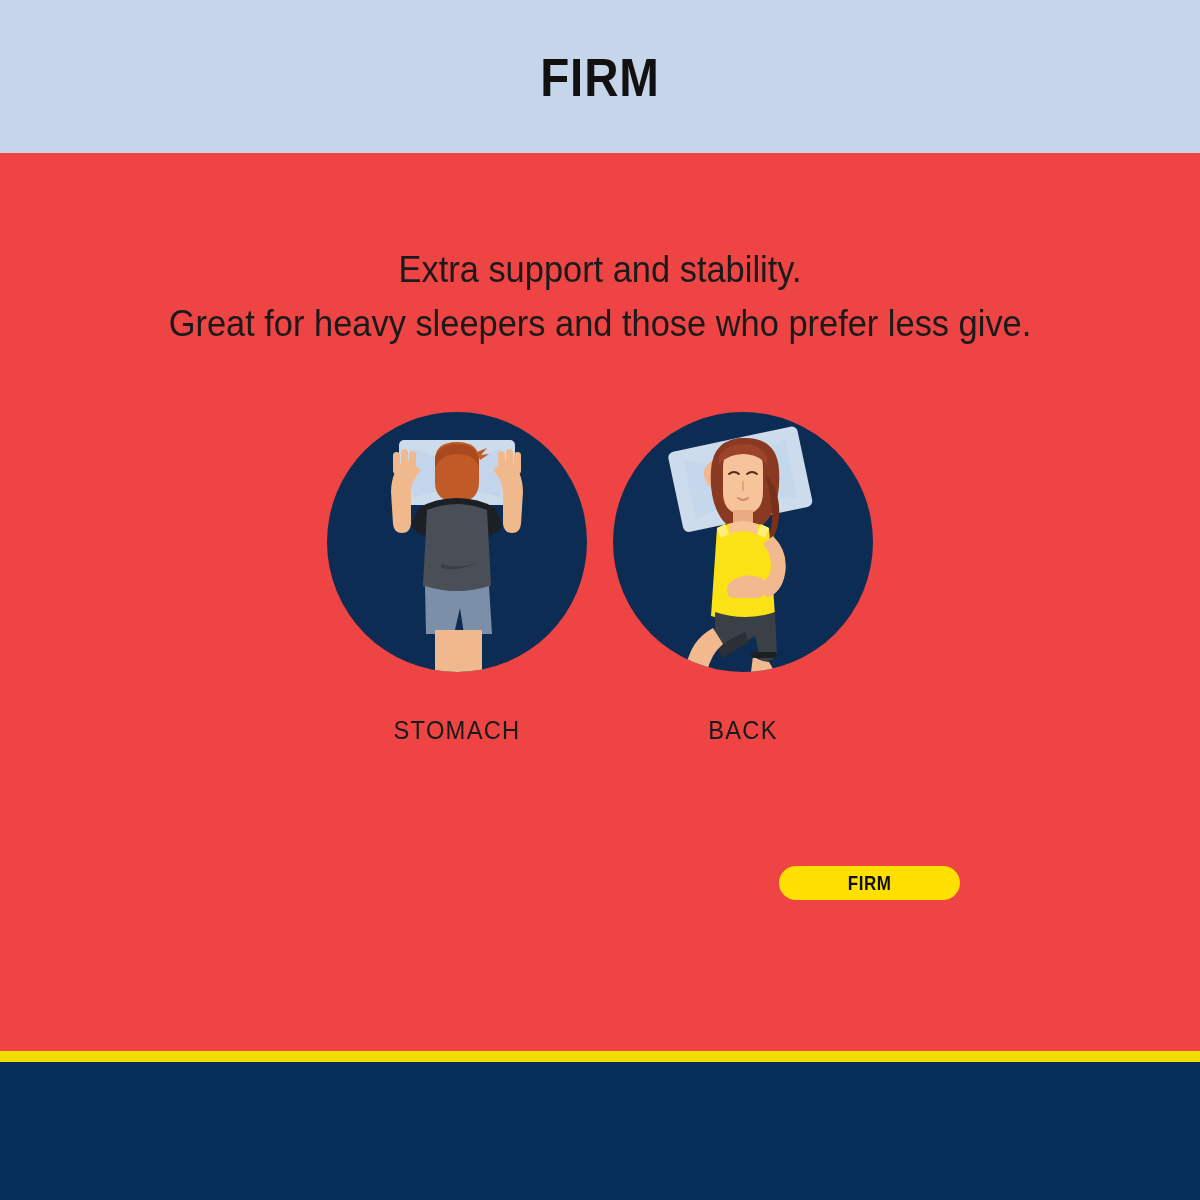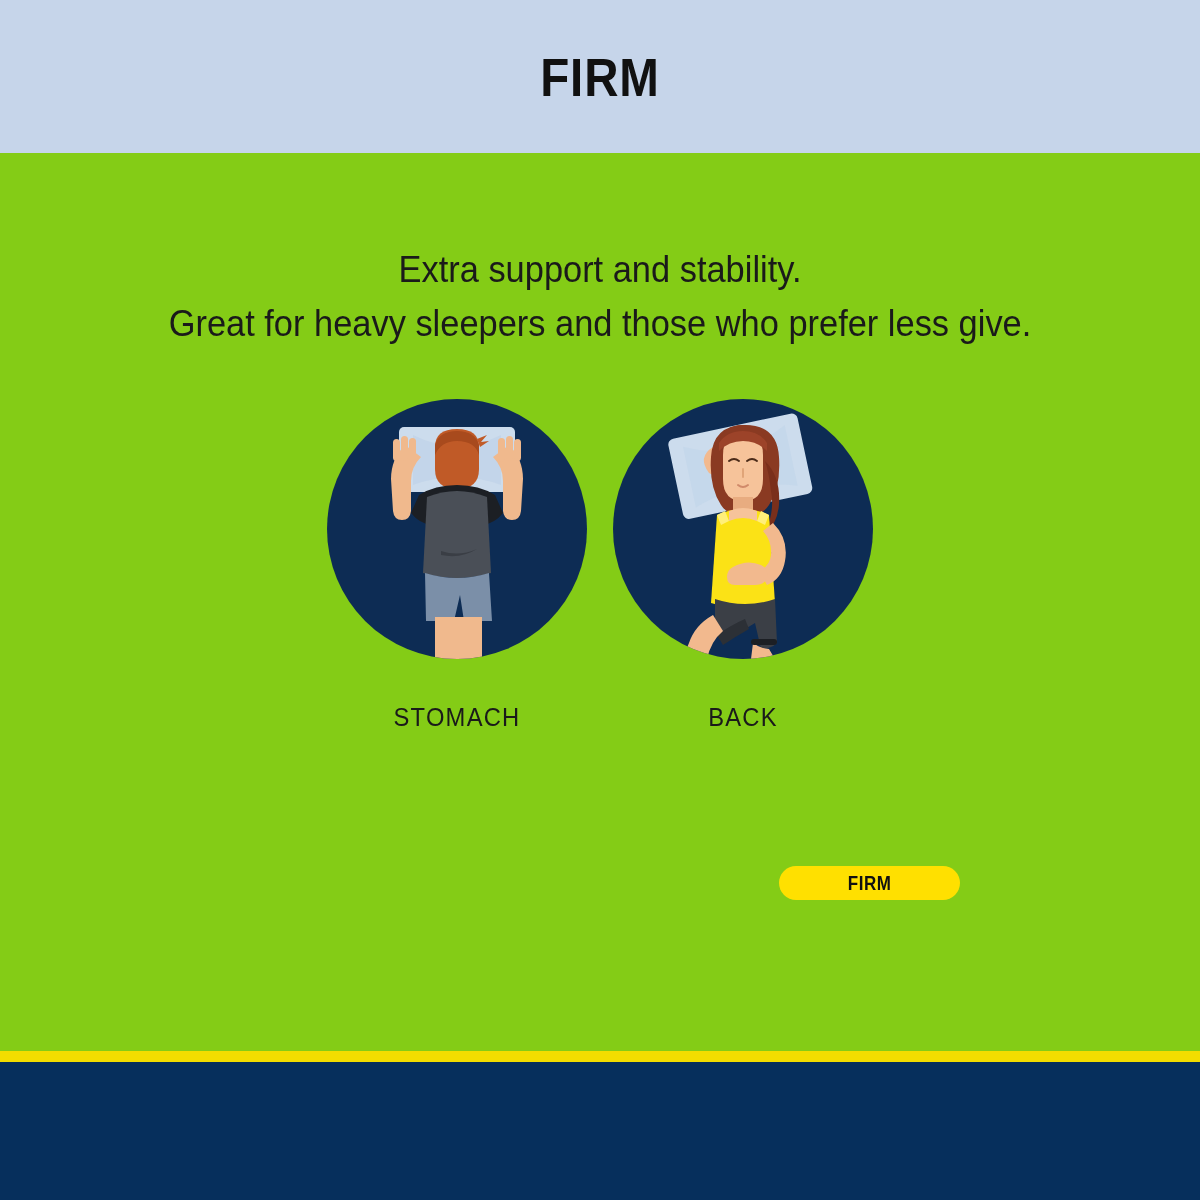--- a/index.html
+++ b/index.html
@@ -2,21 +2,21 @@
 <html><head>
 <meta charset="utf-8">
 <style>
   * { box-sizing: border-box; margin: 0; padding: 0; }
   html, body {
     width: 1200px; height: 1200px;
     background: #ffffff;
     font-family: "Liberation Sans", sans-serif;
     overflow: hidden;
   }
-  .page { position: relative; width: 1200px; height: 1200px; background: #84cc16; }
+  .page { position: relative; width: 1200px; height: 1200px; background: #ef4444; }
 
   
   .header-band {
     position: absolute; left: 0; top: 0; width: 1200px; height: 153px;
     background: #c6d5ea;
     display: flex; align-items: center; justify-content: center;
   }
   .header-title {
     font-size: 54px; font-weight: 700; color: #111111;
     letter-spacing: 1px; font-family: "Liberation Sans", sans-serif;
@@ -27,21 +27,21 @@
   .subtitle {
     position: absolute; left: 0; top: 243px; width: 1200px;
     text-align: center; color: #1a1a1a;
     font-size: 37px; line-height: 54px; font-weight: 400;
     font-family: "Liberation Sans", sans-serif;
     transform: scaleX(0.93); transform-origin: center top;
   }
   .subtitle div { white-space: nowrap; }
 
   
-  .illos { position: absolute; left: 0; top: 399px; width: 1108px; height: 340px; padding-left: 28px; }
+  .illos { position: absolute; left: 0; top: 412px; width: 1108px; height: 340px; padding-left: 28px; }
   .illo-col {
     position: absolute; width: 260px; text-align: center;
   }
   .illo-col.stomach { left: 327px; }
   .illo-col.back { left: 613px; }
   .circle {
     position: relative; width: 260px; height: 260px; border-radius: 50%;
     background: #0d2c54; overflow: hidden;
   }
   .illo-label {

